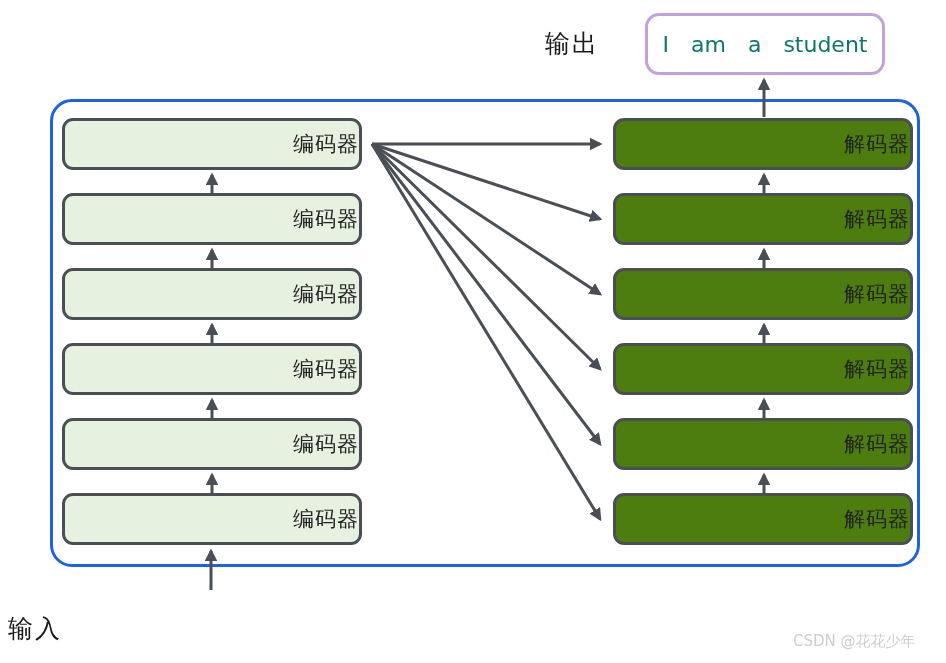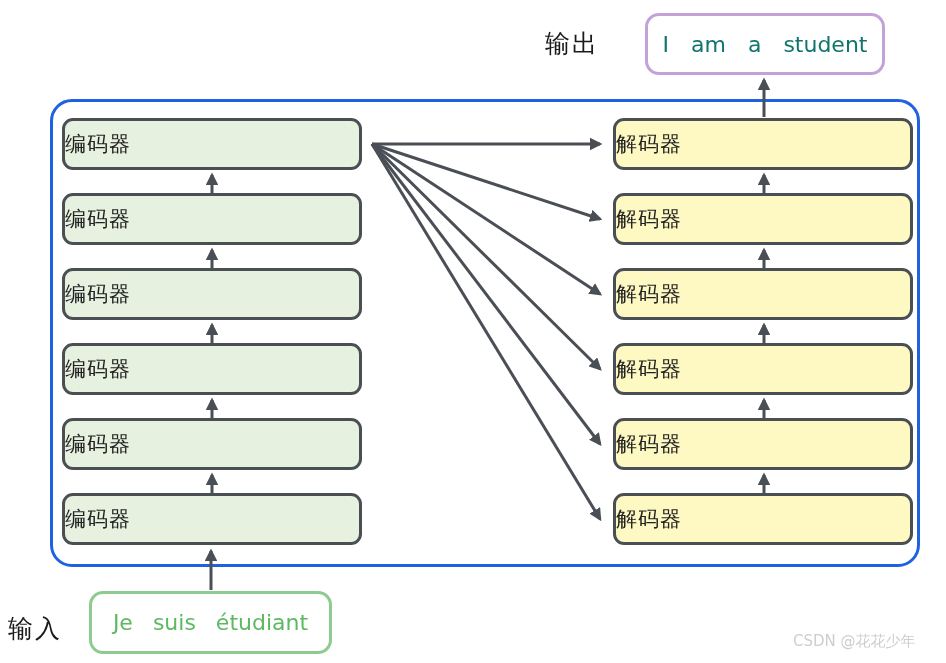--- a/index.html
+++ b/index.html
@@ -30,27 +30,27 @@
     background: transparent;
   }
 
   .unit-box {
     position: absolute;
     width: 294px; height: 46px;
     border: 3px solid #4a4f54;
     border-radius: 11px;
     display: flex;
     align-items: center;
-    justify-content: flex-start;
+    justify-content: flex-end;
     font-size: 21px;
     color: #222222;
     letter-spacing: 1px;
   }
   .enc { left: 62px;  background: #e6f1e0; }
-  .dec { left: 613px; background: #fef9c3; }
+  .dec { left: 613px; background: #4d7c0f; }
   .r0 { top: 118px; } .r1 { top: 193px; } .r2 { top: 268px; }
   .r3 { top: 343px; } .r4 { top: 418px; } .r5 { top: 493px; }
 
   .token-box {
     position: absolute;
     display: flex;
     align-items: center;
     justify-content: center;
     white-space: nowrap;
     background: #ffffff;
@@ -135,23 +135,20 @@
   <div class="unit-box dec r3">
       <span>解码器</span>
     </div>
   <div class="unit-box dec r4">
       <span>解码器</span>
     </div>
   <div class="unit-box dec r5">
       <span>解码器</span>
     </div>
 
-  <div class="token-box input-box">
-    <span>Je suis étudiant</span>
-  </div>
 
   <div class="zh-label input-label">输入</div>
 
   <svg class="arrows-layer" width="946" height="663" viewBox="0 0 946 663" xmlns="http://www.w3.org/2000/svg">
     <defs>
       <marker id="ah" viewBox="0 0 10 10" refX="8" refY="5" markerWidth="4.2" markerHeight="4.2" orient="auto-start-reverse">
         <path class="ah-fill" d="M0,0 L10,5 L0,10 z"></path>
       </marker>
     </defs>
 

